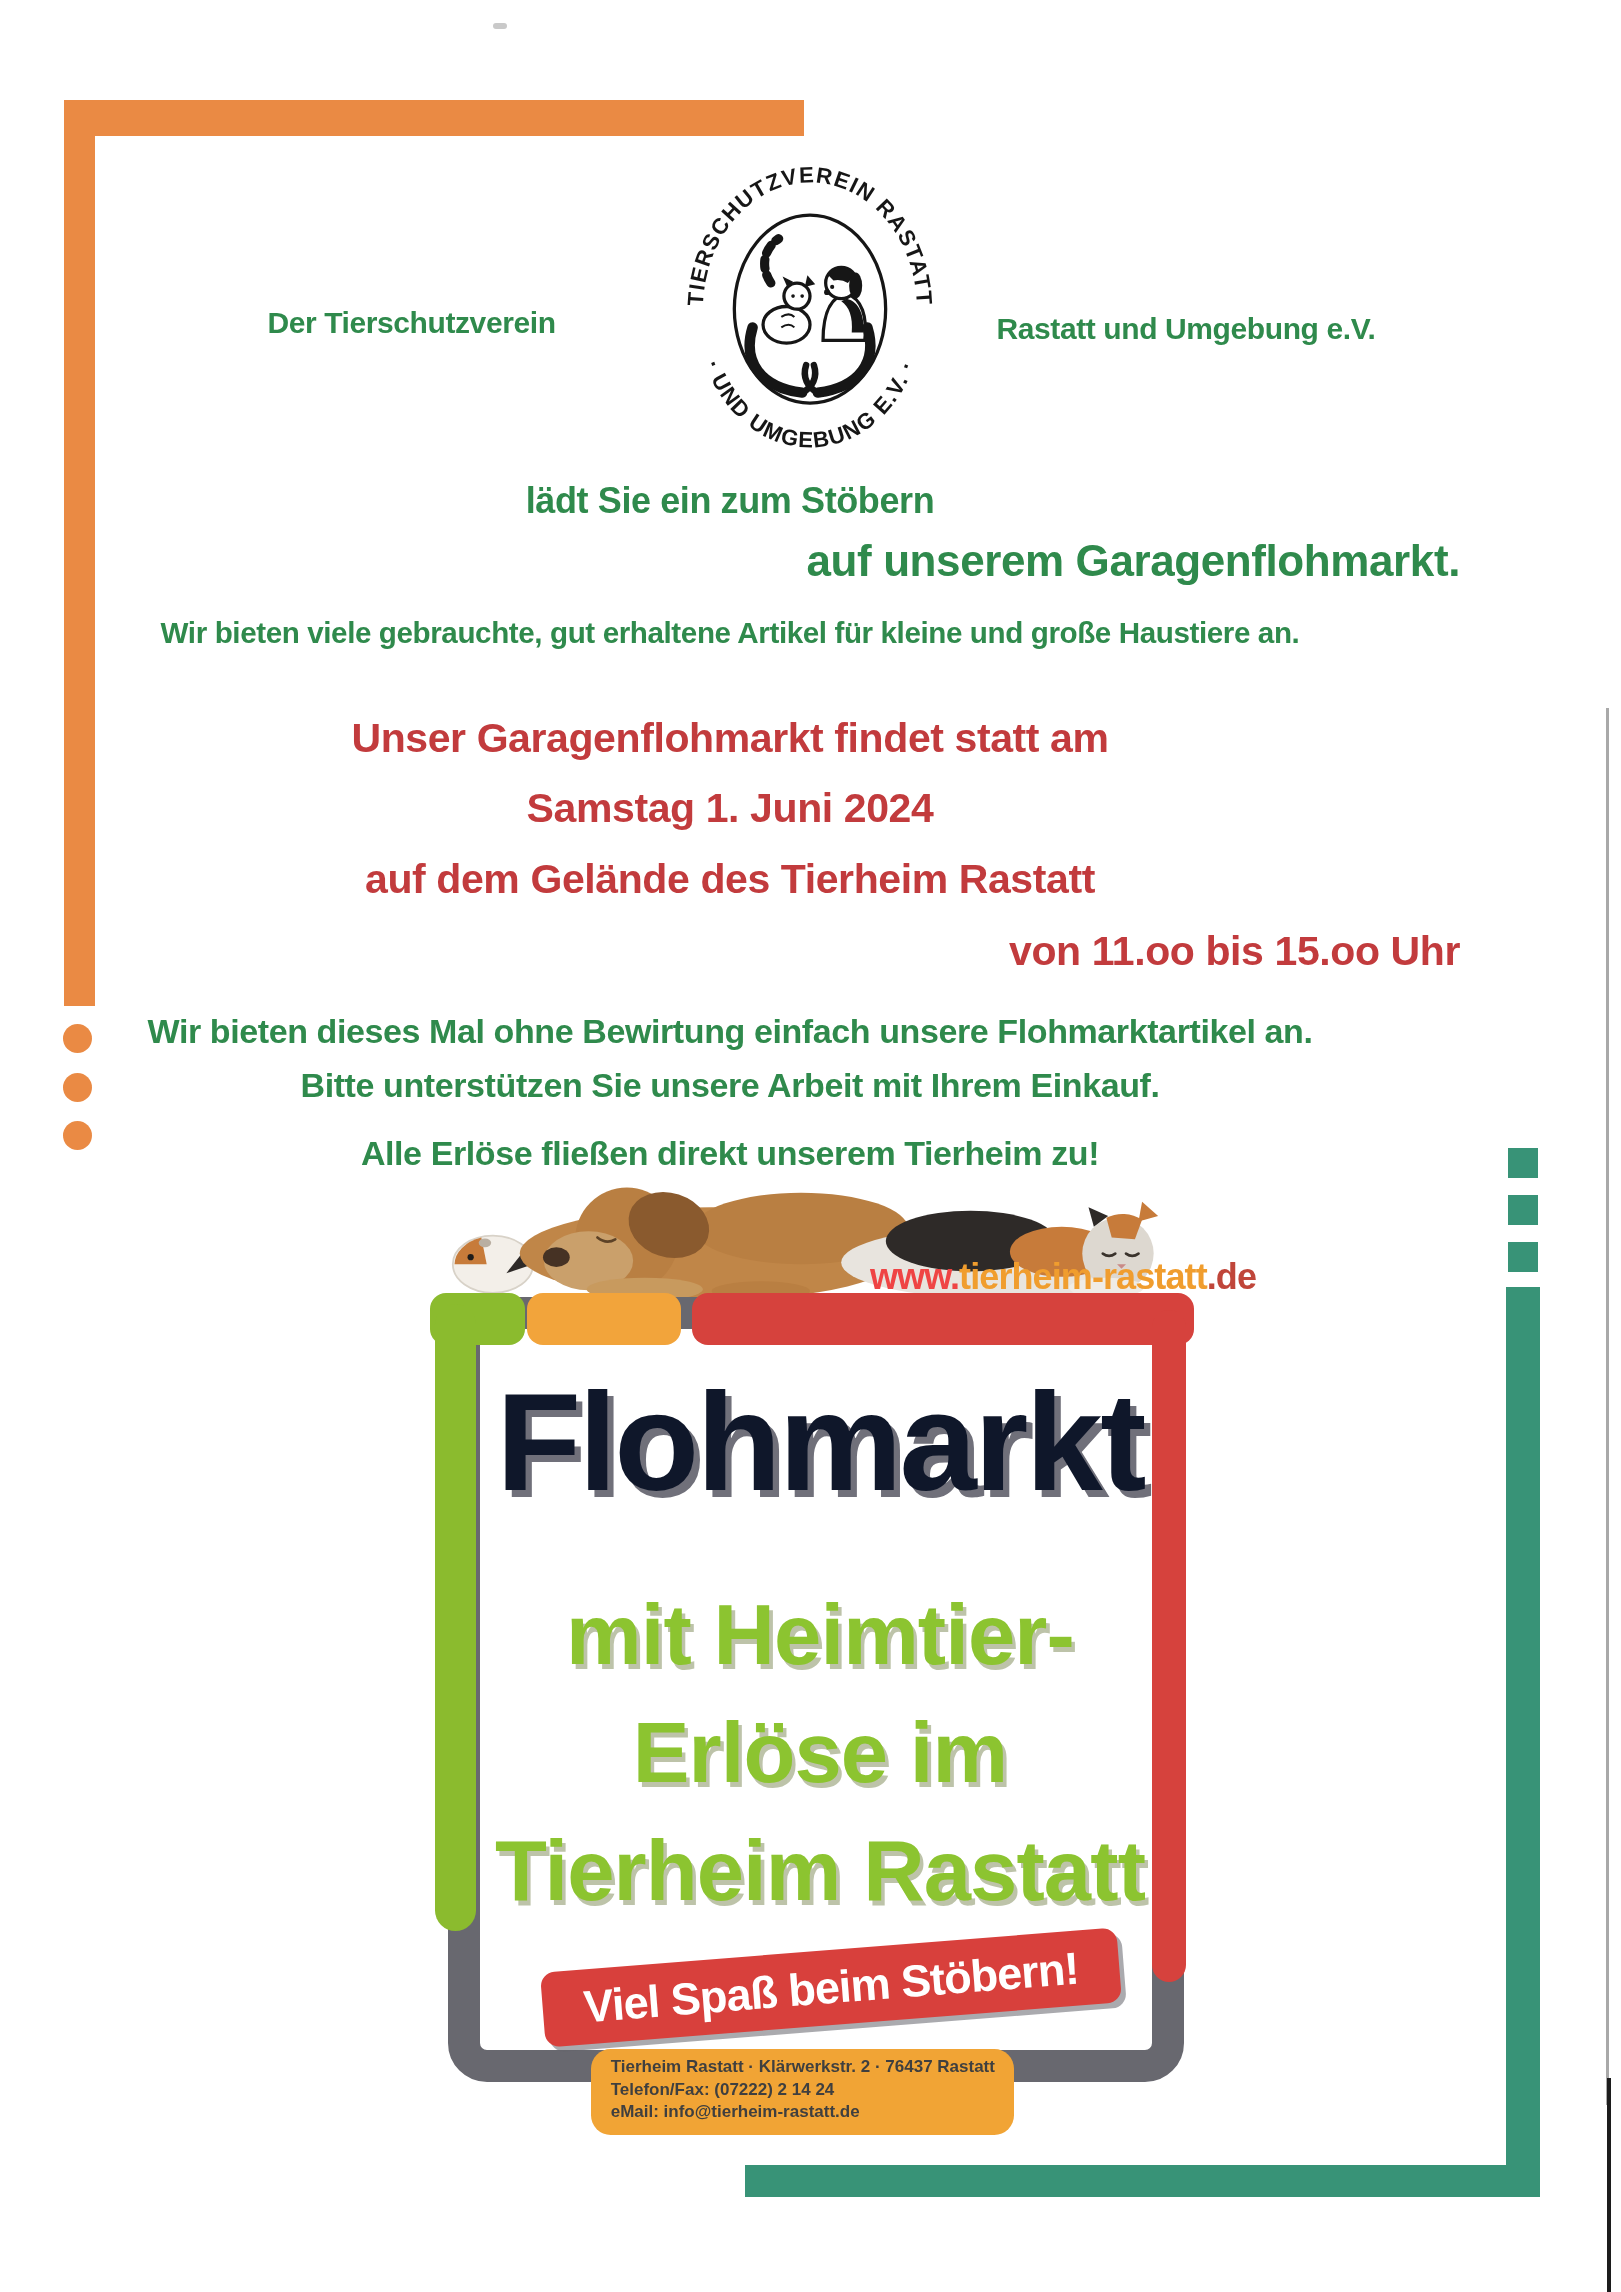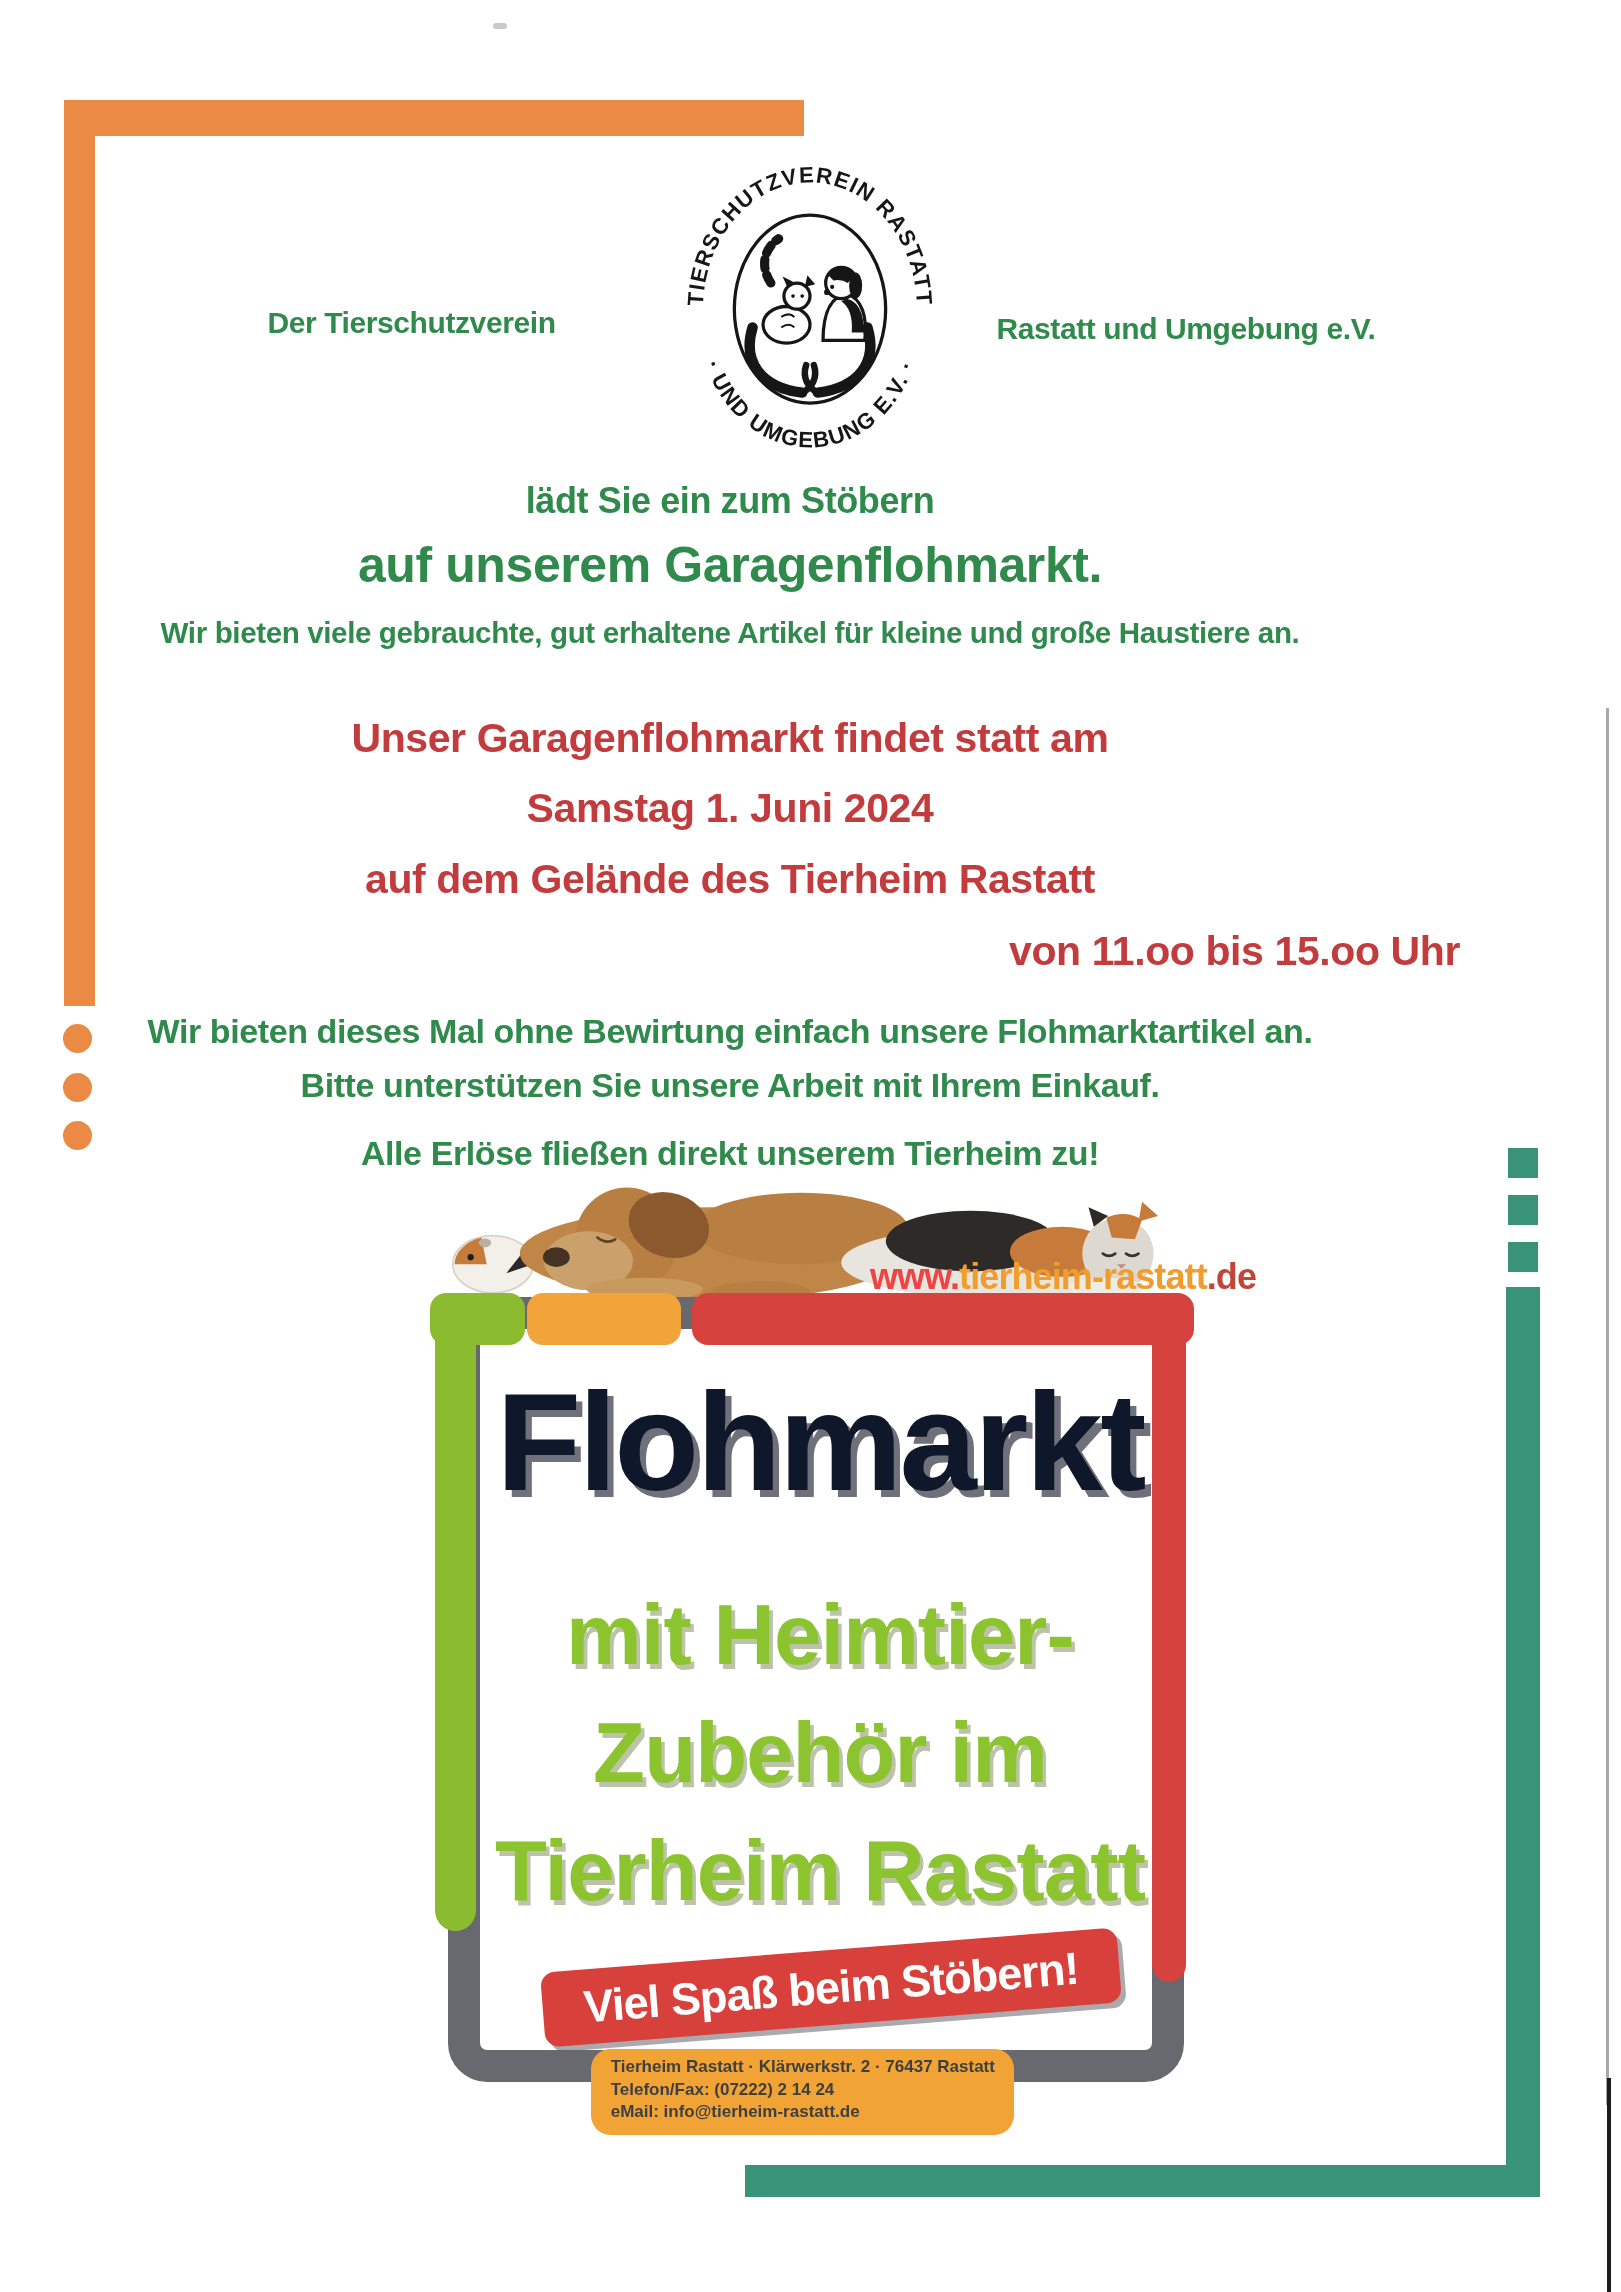--- a/index.html
+++ b/index.html
@@ -11,21 +11,21 @@
   
   .orange{background:#ea8a44;}
   .teal{background:#389377;}
   .dot{border-radius:50%;}
   
   .hdr-label{font-size:30px;font-weight:bold;color:#2f8a4c;text-align:center;letter-spacing:-0.4px;}
   
   .cline{left:0;width:1460px;text-align:center;font-weight:bold;letter-spacing:-0.4px;white-space:nowrap;}
   .green{color:#2f8a4c;}
   .red{color:#c23b3d;}
-  .f40{font-size:36px;} .f49{font-size:50px;} .f33{font-size:29.6px;}
+  .f40{font-size:36px;} .f49{font-size:44px;text-align:right;} .f33{font-size:29.6px;}
   .f46{font-size:41px;} .f38{font-size:34px;}
   
   .web{font-size:36px;font-weight:bold;letter-spacing:-0.9px;white-space:nowrap;}
   .web .w1{color:#ef4444;margin-left:28px;} .web .w2{color:#f09d2e;} .web .w3{color:#c0463a;}
   
   #sign{left:430px;top:1290px;width:770px;height:802px;}
   #sign .frame{left:18px;top:7.2px;width:736px;height:785px;box-sizing:border-box;
     border:32px solid #68686f;border-radius:39px;background:#ffffff;}
   #sign .tab{height:52px;top:2.7px;border-radius:16px;}
   #sign .tab-green{left:0;width:95px;background:#8bbb2e;}
@@ -163,21 +163,21 @@
   <div id="sign" class="abs">
     <div class="abs frame"></div>
     <div class="abs tab tab-green"></div>
     <div class="abs tab tab-orange"></div>
     <div class="abs tab tab-red"></div>
     <div class="abs bar-green"></div>
     <div class="abs bar-red"></div>
 
     <div class="abs stext title">Flohmarkt</div>
     <div class="abs stext sub sub1">mit Heimtier-</div>
-    <div class="abs stext sub sub2">Zubehör im</div>
+    <div class="abs stext sub sub2">Erlöse im</div>
     <div class="abs stext sub sub3">Tierheim Rastatt</div>
 
     <div class="abs banner">Viel Spaß beim Stöbern!</div>
 
     <div class="abs contact">
       <div>Tierheim Rastatt · Klärwerkstr. 2 · 76437 Rastatt</div>
       <div>Telefon/Fax: (07222) 2 14 24</div>
       <div>eMail: info@tierheim-rastatt.de</div>
     </div>
   </div>

